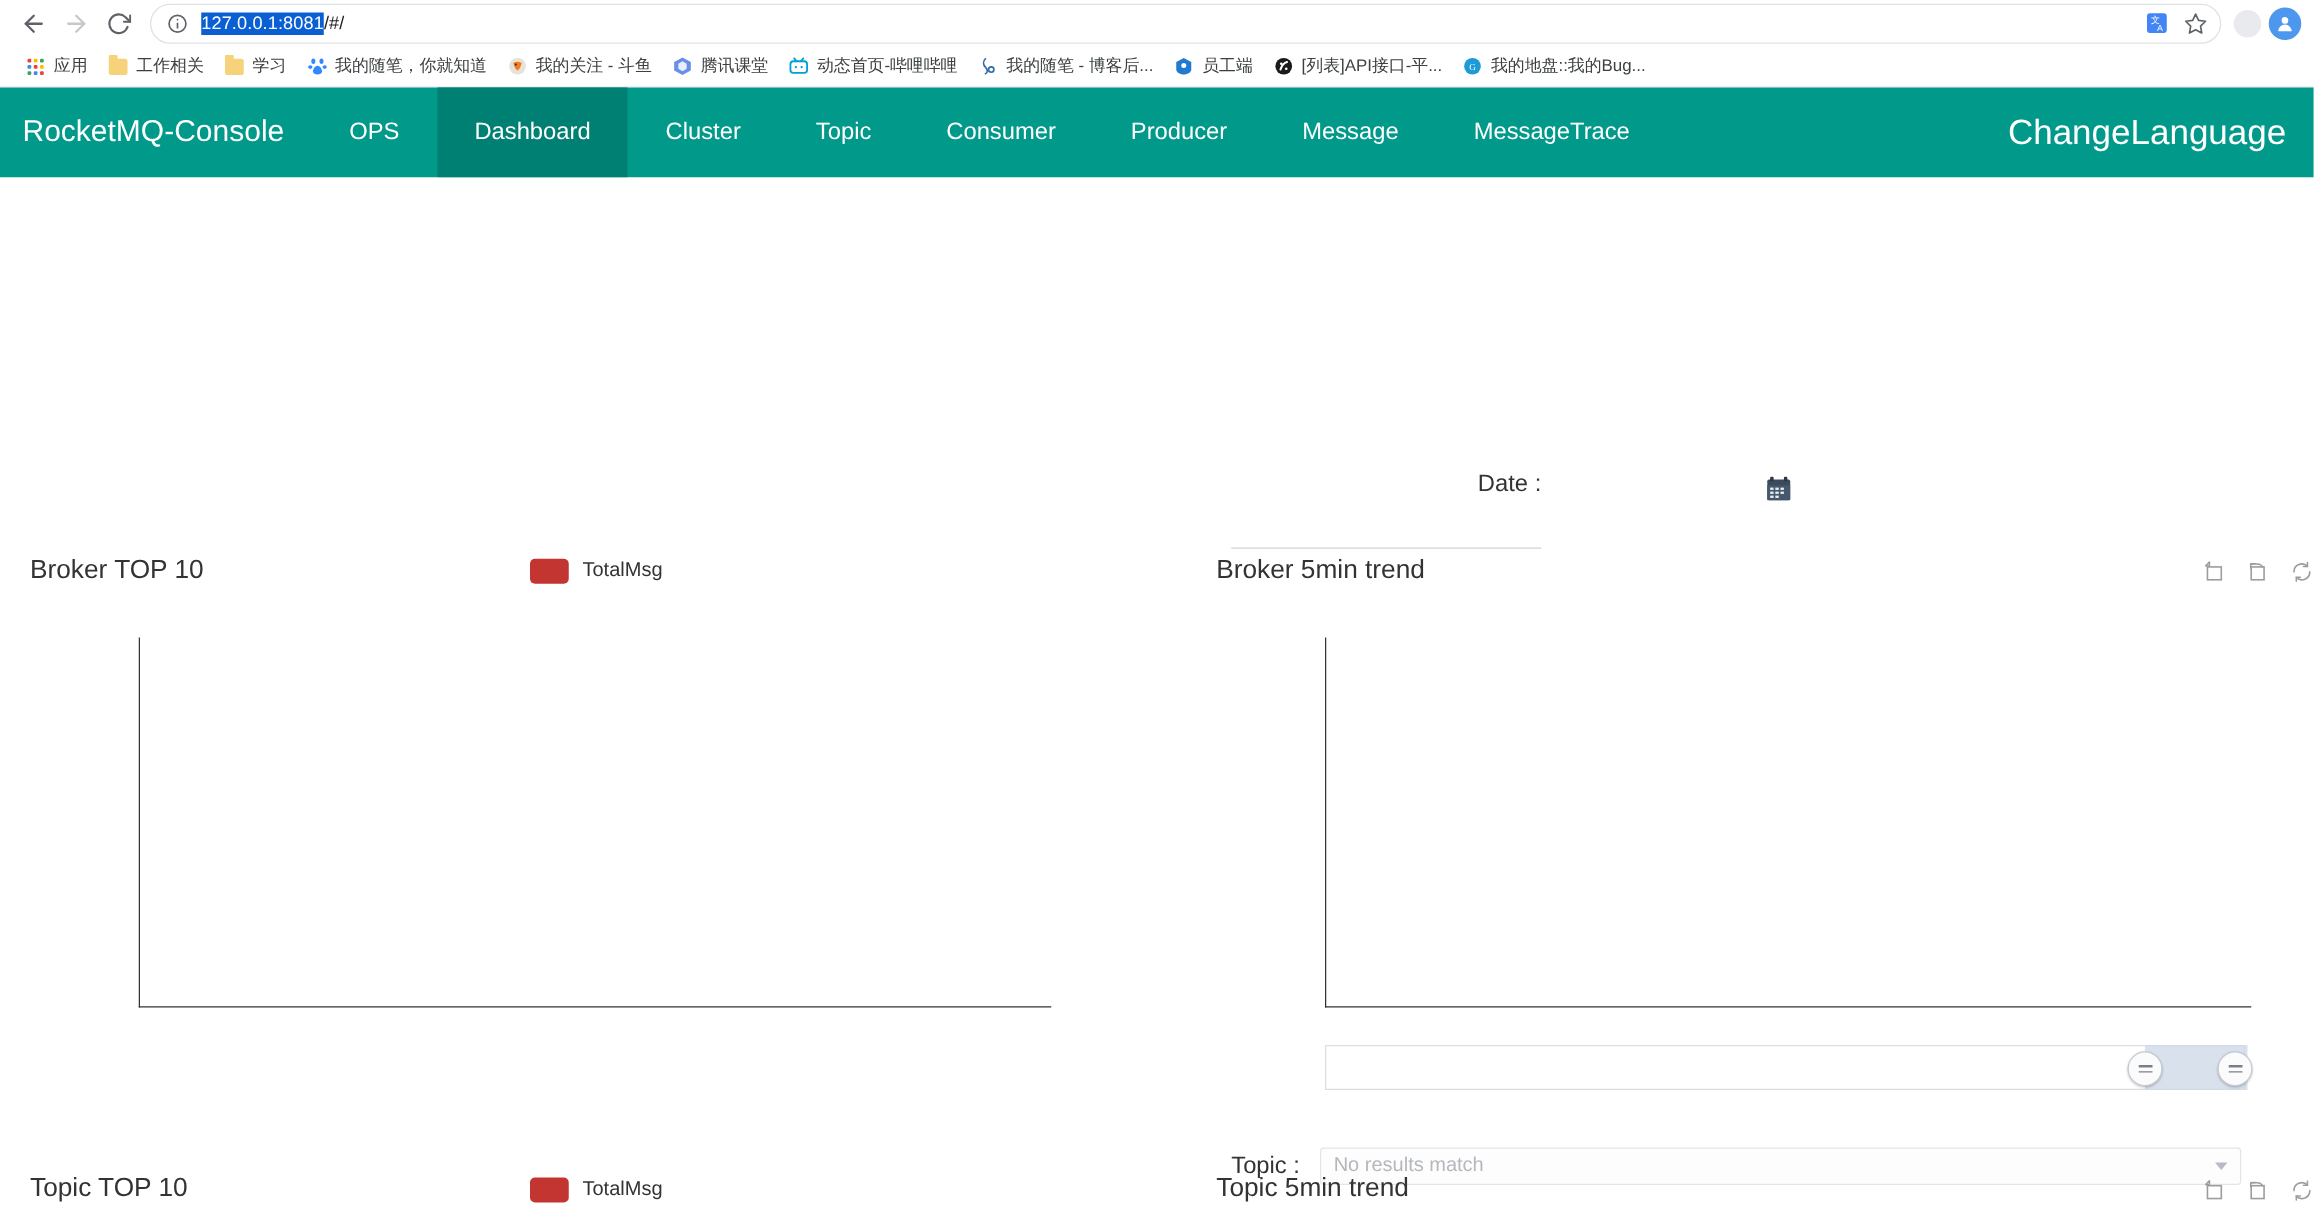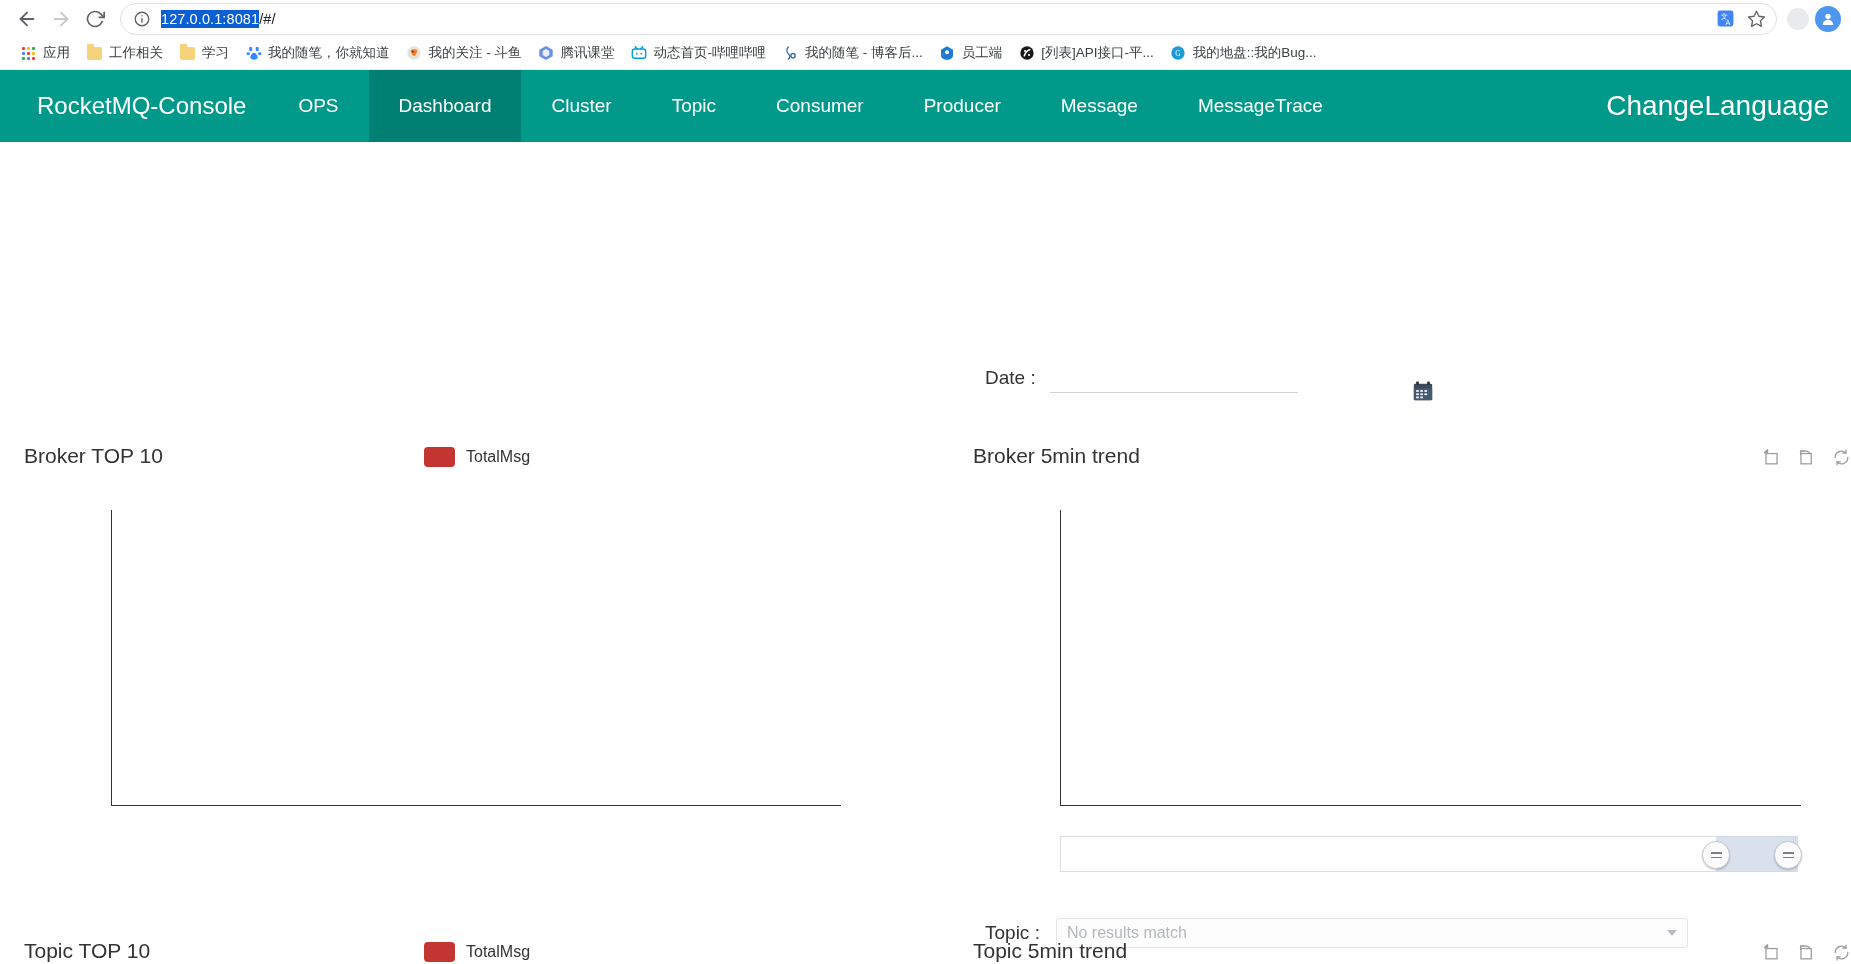--- a/index.html
+++ b/index.html
@@ -146,21 +146,20 @@
     align-items: stretch;
     position: relative;
   }
   .brand {
     display: flex; align-items: center;
     padding: 0 22px 0 18px;
     color: #ffffff;
     font-size: 24px;
     font-weight: 400;
     white-space: nowrap;
-    margin-left: 19px;
   }
   .nav-item {
     display: flex; align-items: center;
     padding: 0 30px;
     color: #ffffff;
     font-size: 19px;
     white-space: nowrap;
   }
   .nav-item.active { background: #007f73; }
   .nav-spacer { flex: 1; }
@@ -176,24 +175,25 @@
   .page {
     position: relative;
     width: 1851px;
     height: 822px;
     background: #ffffff;
   }
 
   
   .date-row {
     position: absolute;
-    left: 985px; top: 225px;
-    display: flex;
-    align-items: flex-start;
+    left: 985px; top: 235px;
+    display: flex;
+    align-items: flex-end;
     gap: 14px;
+    flex-direction: column;
   }
   .date-label {
     font-size: 19px;
     color: #333333;
   }
   .date-input {
     width: 248px;
     height: 26px;
     border: none;
     border-bottom: 1px solid #d2d2d2;
@@ -284,21 +284,21 @@
     display: flex;
     align-items: center;
     gap: 16px;
   }
   .topic-label {
     font-size: 19px;
     color: #333333;
     white-space: nowrap;
   }
   .topic-select {
-    width: 632px;
+    width: 737px;
     height: 30px;
     border: 1px solid #e3e5e8;
     border-radius: 3px;
     background: #fdfdfd;
     display: flex;
     align-items: center;
     padding: 0 10px;
     position: relative;
   }
   .topic-placeholder {

